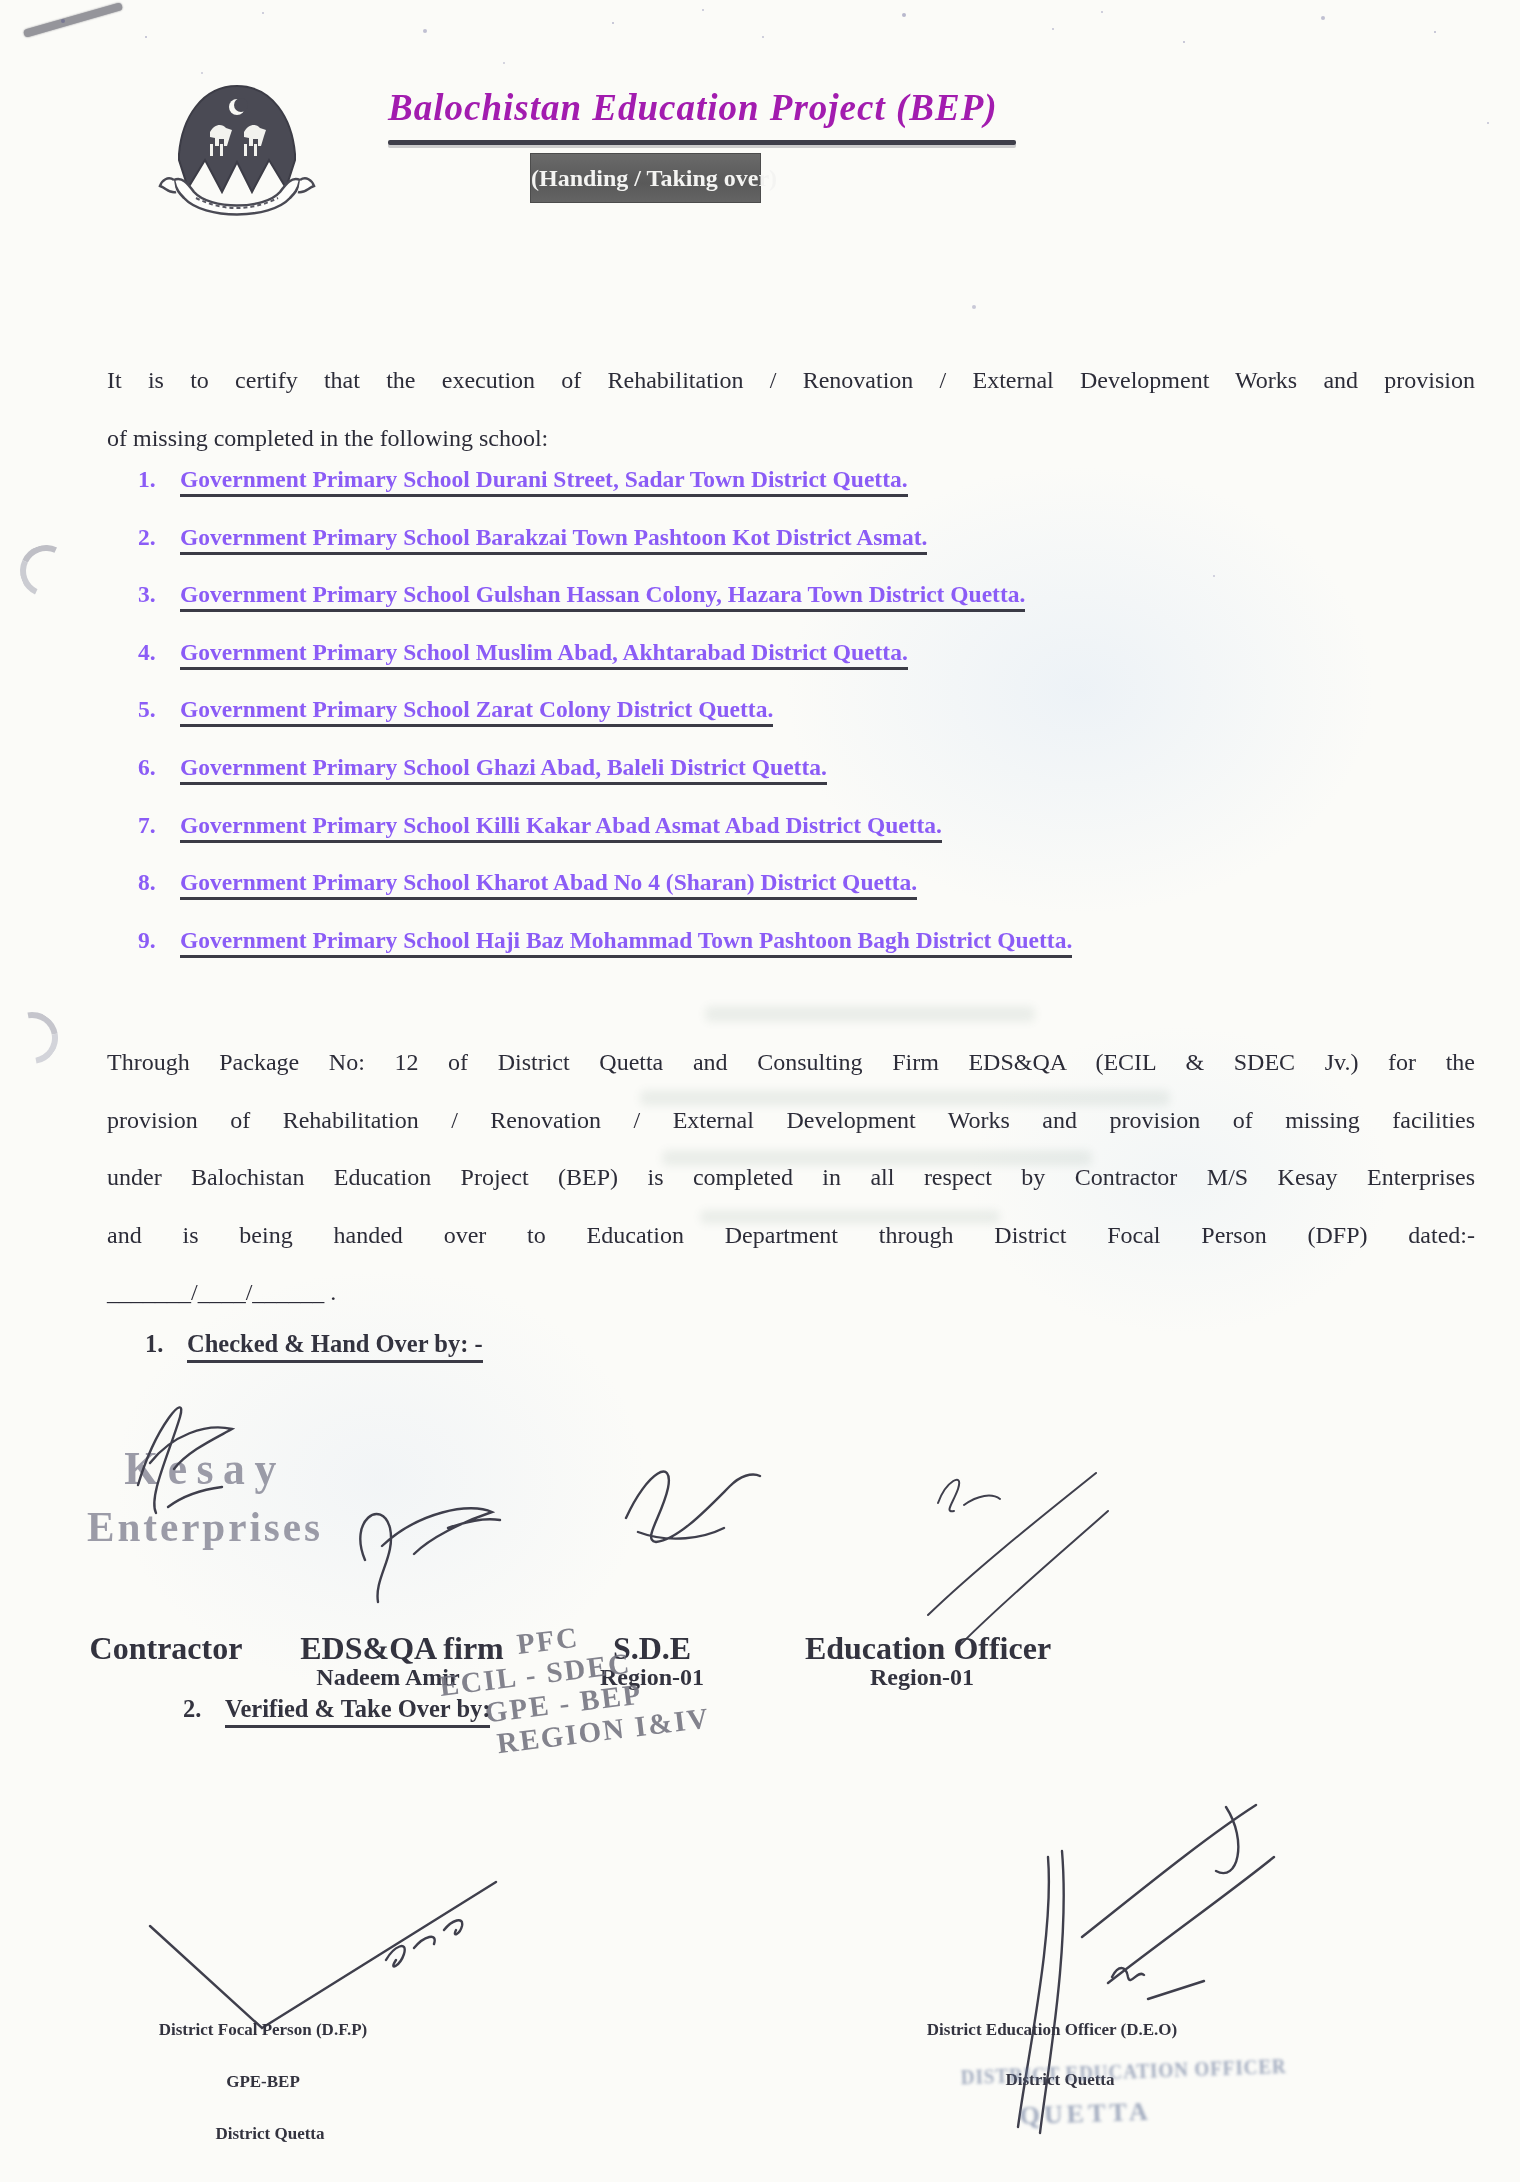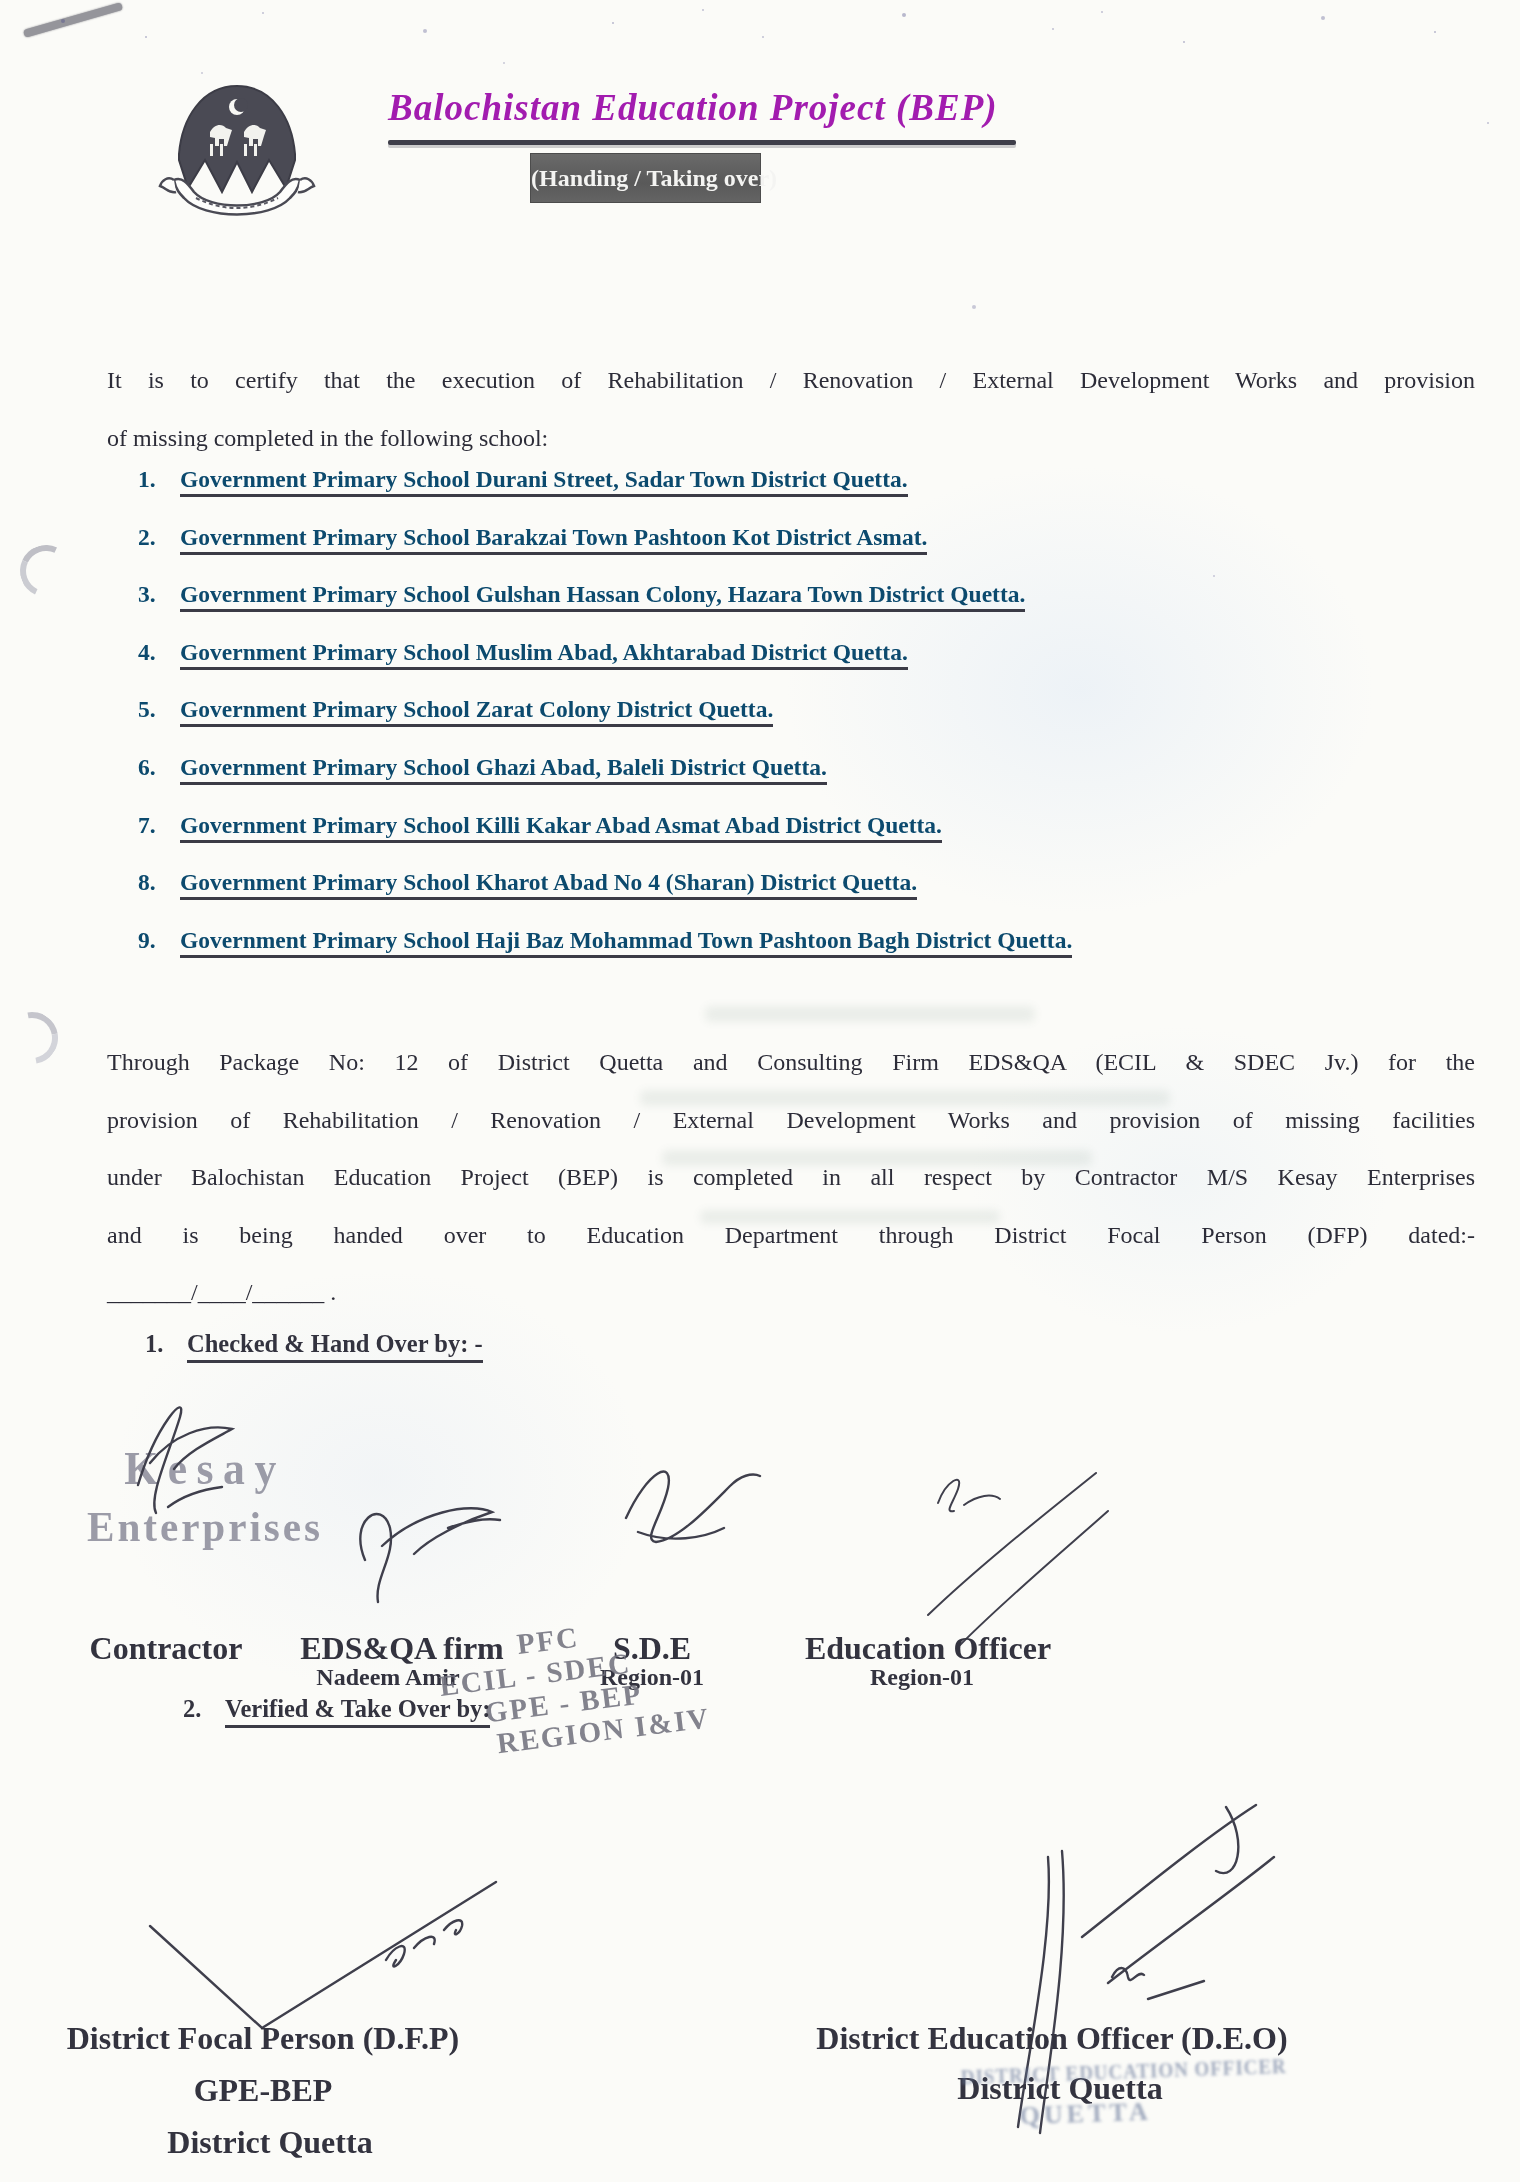--- a/index.html
+++ b/index.html
@@ -41,21 +41,21 @@
   }
 
   
   .para{left:107px;width:1368px;font-size:24px;line-height:57.5px;color:#2c2c38;}
   .p1{top:352px;}
   .p2{top:1034px;}
   .jline{text-align:justify;text-align-last:justify;white-space:normal;}
   .lline{text-align:left;}
 
   
-  .school-list{left:138px;top:466px;list-style:none;margin:0;padding:0;font-size:23.5px;font-weight:bold;color:#0c4a6e;}
+  .school-list{left:138px;top:466px;list-style:none;margin:0;padding:0;font-size:23.5px;font-weight:bold;color:#8b5cf6;}
   .school-list li{height:57.6px;white-space:nowrap;}
   .school-list .num{display:inline-block;width:42px;}
   .u-item{border-bottom:3px solid #3b3b46;padding-bottom:2px;}
 
   
   .sec-head{font-size:24.5px;font-weight:bold;color:#33333f;white-space:nowrap;}
   .sec1{left:145px;top:1330px;}
   .sec2{left:183px;top:1695px;}
   .sec-head .num{display:inline-block;width:42px;}
   .sec-head .u-item{border-bottom:3px solid #3b3b46;padding-bottom:3px;}
@@ -72,21 +72,21 @@
   
   .c-stamp{left:420px;top:1642px;width:280px;height:140px;transform:rotate(-7deg);transform-origin:top left;
     color:#73737f;font-weight:bold;opacity:.88;}
   .c-stamp div{position:absolute;font-size:29px;letter-spacing:2px;white-space:nowrap;}
   .c-stamp .s1{left:96px;top:-2px;}
   .c-stamp .s2{left:14px;top:30px;}
   .c-stamp .s3{left:56px;top:62px;}
   .c-stamp .s4{left:64px;top:94px;}
 
   
-  .foot-label{font-size:32px;font-weight:bold;color:#33333f;white-space:nowrap;transform:translateX(-50%);}
+  .foot-label{font-size:17px;font-weight:bold;color:#33333f;white-space:nowrap;transform:translateX(-50%);}
 
   
   .deo-stamp{left:955px;top:2062px;width:260px;text-align:center;color:#68789a;opacity:.62;
     filter:blur(1.6px);transform:rotate(-2deg);font-weight:bold;}
   .deo-stamp .d1{font-size:20px;letter-spacing:1px;transform:scaleX(.95);white-space:nowrap;}
   .deo-stamp .d2{font-size:26px;letter-spacing:4px;margin-top:14px;}
 
   
   .pen-mark{left:24px;top:30px;width:102px;height:8px;background:#95959b;border-radius:4px;
     transform:rotate(-16deg);transform-origin:left center;box-shadow:0 0 2px #85858b;}

